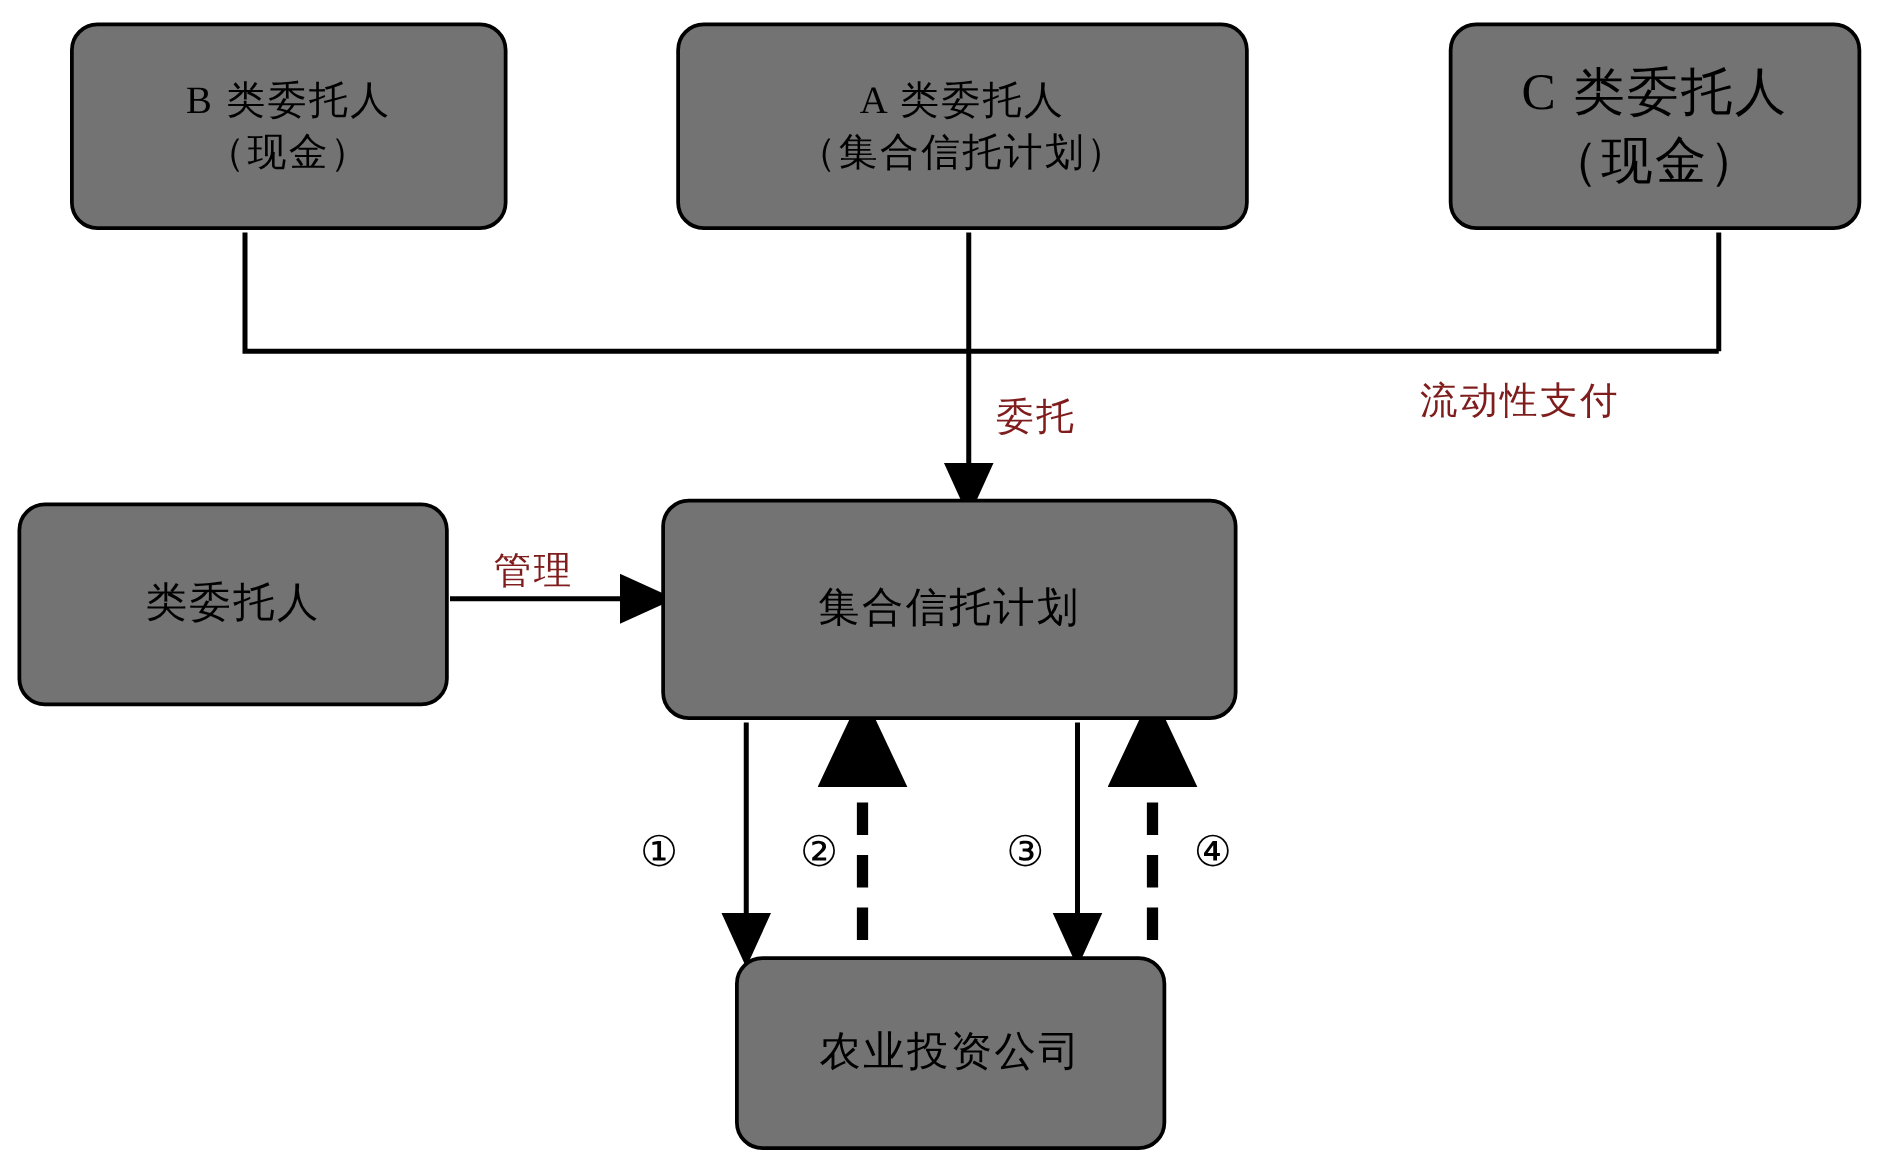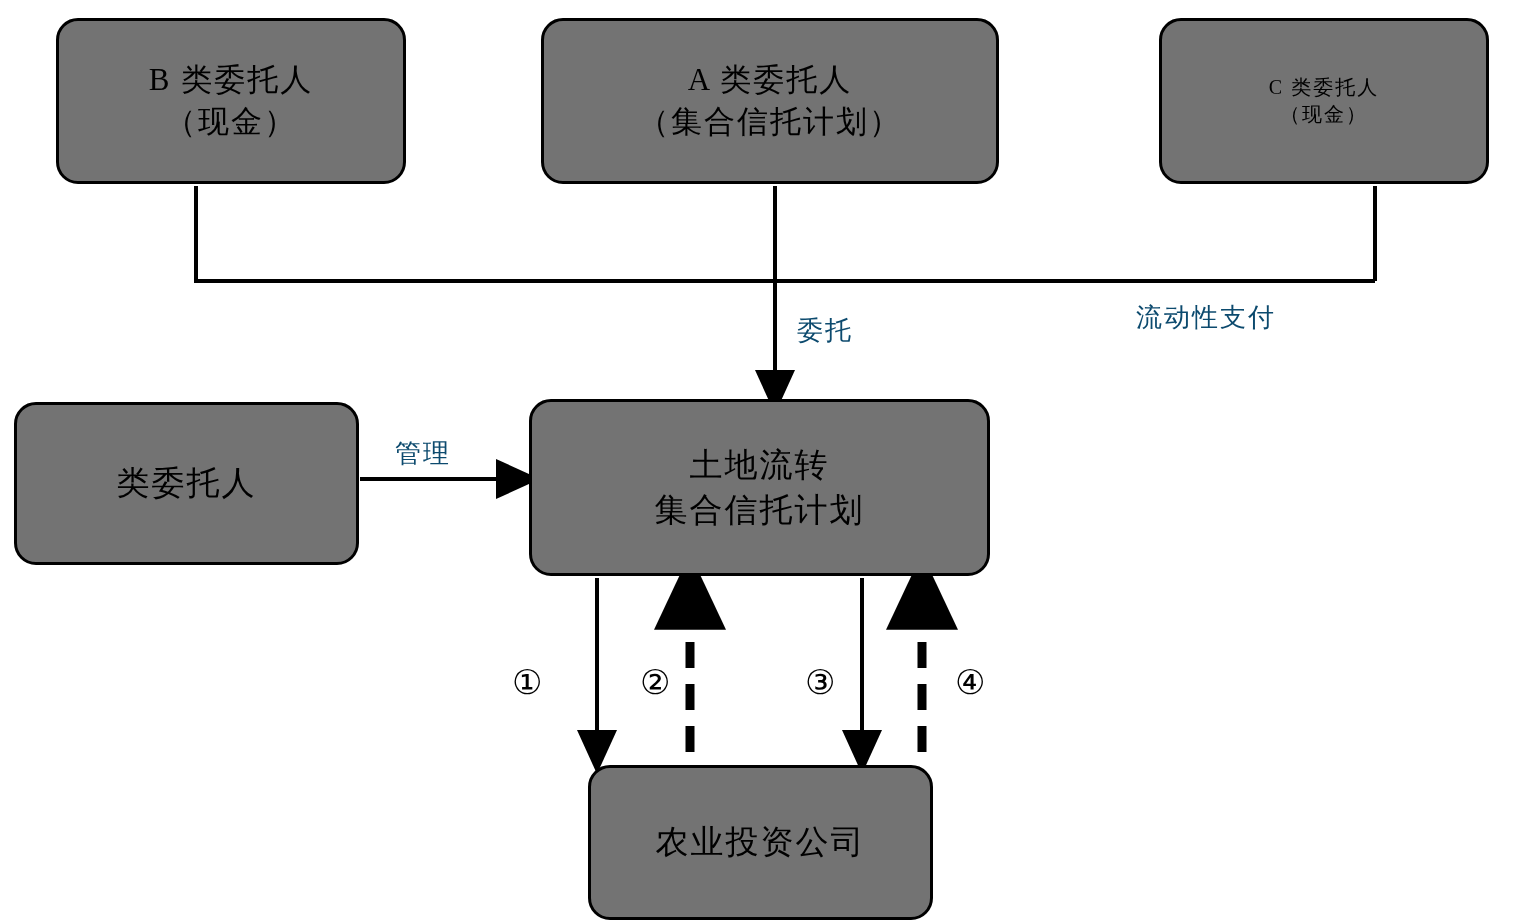--- a/index.html
+++ b/index.html
@@ -38,39 +38,39 @@
     left: 56px;  top: 18px;  width: 350px; height: 166px;
     font-size: 31px;
   }
   #node-a {
     left: 541px; top: 18px;  width: 458px; height: 166px;
     font-size: 31px;
     text-align: right;
   }
   #node-c {
     left: 1159px; top: 18px; width: 330px; height: 166px;
-    font-size: 20px;
+    font-size: 41px;
   }
   #node-trust-company {
     left: 14px; top: 402px; width: 345px; height: 163px;
     font-size: 33px;
   }
   #node-plan {
     left: 529px; top: 399px; width: 461px; height: 177px;
     font-size: 33px;
   }
   #node-agri {
     left: 588px; top: 765px; width: 345px; height: 155px;
     font-size: 33px;
   }
 
   .edge-label {
     position: absolute;
-    color: #0c4a6e;
-    font-size: 26px;
+    color: #7f1d1d;
+    font-size: 30px;
     letter-spacing: 2px;
     white-space: nowrap;
   }
   #label-weituo  { left: 797px; top: 313px; }
   #label-liquidity { left: 1136px; top: 300px; }
   #label-guanli  { left: 395px; top: 436px; }
 
   .circ-num {
     position: absolute;
     color: #000000;
@@ -135,21 +135,20 @@
   <div class="node" id="node-c">
     <span class="line1">C 类委托人</span>
     <span class="line2">（现金）</span>
   </div>
 
   <div class="node" id="node-trust-company">
     <span class="line1">类委托人</span>
   </div>
 
   <div class="node" id="node-plan">
-    <span class="line1">土地流转</span>
     <span class="line2">集合信托计划</span>
   </div>
 
   <div class="node" id="node-agri">
     <span class="line1">农业投资公司</span>
   </div>
 
   <div class="edge-label" id="label-weituo">委托</div>
   <div class="edge-label" id="label-liquidity">流动性支付</div>
   <div class="edge-label" id="label-guanli">管理</div>

